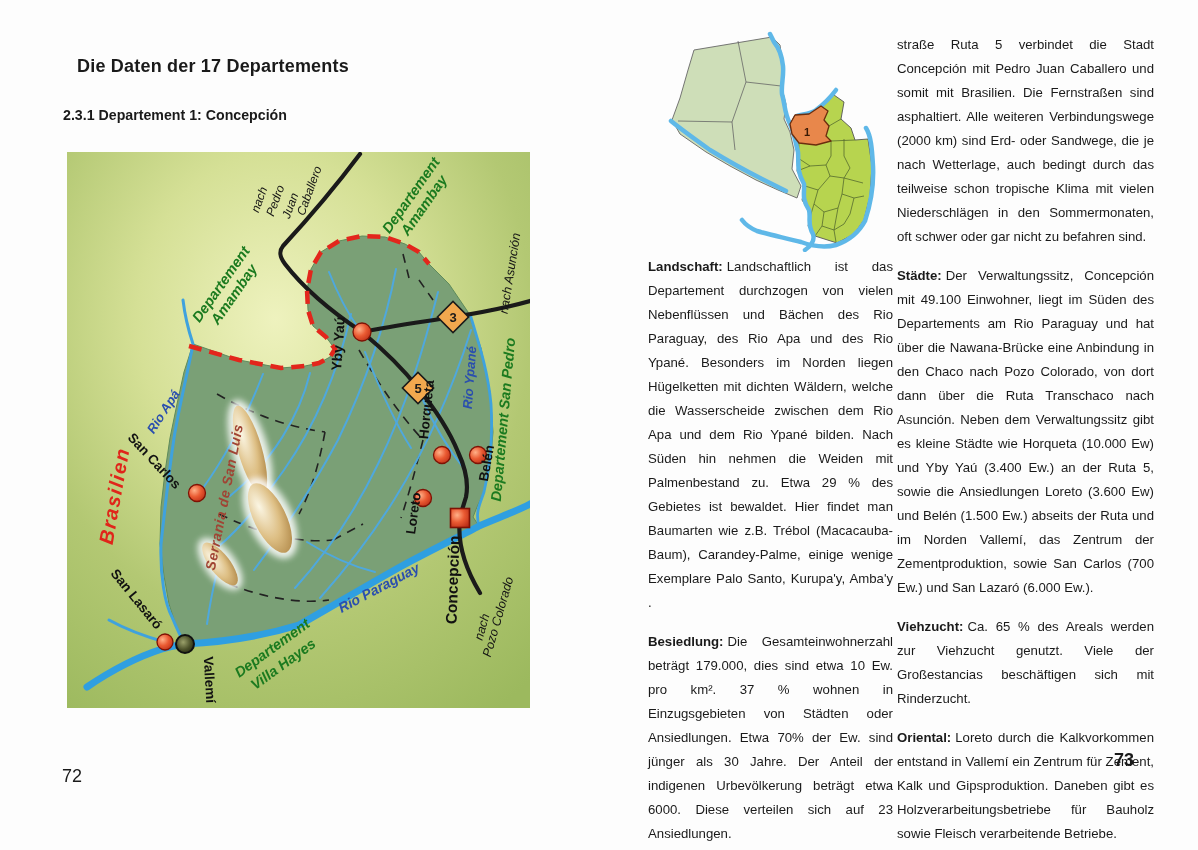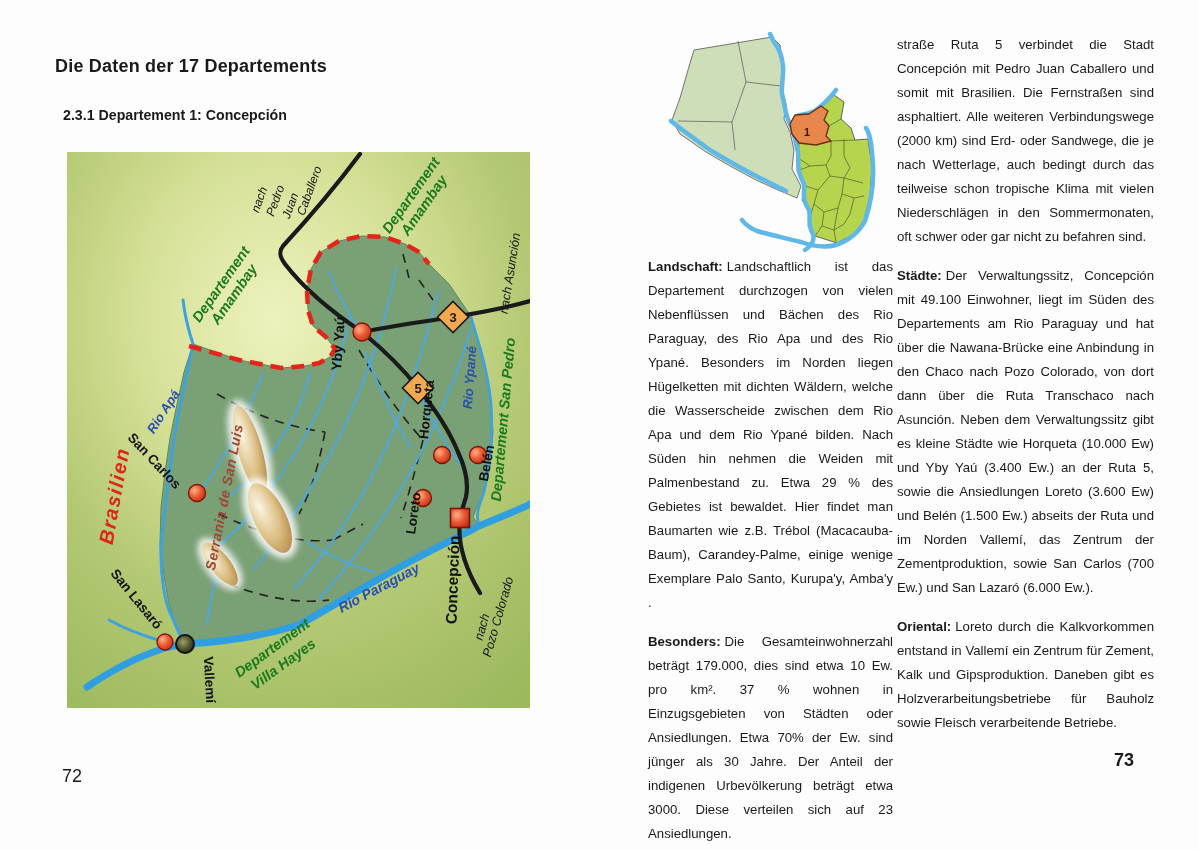--- a/index.html
+++ b/index.html
@@ -1,19 +1,19 @@
 <!DOCTYPE html>
 <html lang="de"><head>
 <meta charset="utf-8">
 <style>
   html,body{margin:0;padding:0;}
   body{width:1198px;height:850px;position:relative;background:#fdfdfd;
        font-family:"Liberation Sans", sans-serif;color:#1a1a1a;overflow:hidden;}
   .abs{position:absolute;}
-  .title{left:55px;top:56px;font-size:18px;font-weight:bold;letter-spacing:.2px;}
+  .title{left:77px;top:56px;font-size:18px;font-weight:bold;letter-spacing:.2px;}
   .section{left:63px;top:107px;font-size:14.2px;font-weight:bold;text-align:right;}
   .pagenum{font-size:18px;}
   #pg72{left:62px;top:766px;}
   #pg73{left:1114px;top:750px;font-weight:bold;}
   .map-wrap{left:67px;top:152px;width:463px;height:556px;}
   .inset-wrap{left:658px;top:28px;width:230px;height:224px;}
   .col{font-size:13.2px;line-height:24px;text-align:justify;}
   #col1{left:648px;top:255px;width:245px;}
   #col2{left:897px;top:33px;width:257px;}
   .para{margin:0 0 15px 0;}
@@ -221,22 +221,23 @@
     <path d="M13,93 C24,102 38,112 52,122 C70,133 88,143 104,151 C112,155 120,159 128,163"></path>
   </g>
 
   <path fill="#E8874B" stroke="#6B2D0E" stroke-width="1.3" stroke-linejoin="round" d="M132,96 L137,87 L151,86 L163,78 L170,83 L166,92 L171,98 L168,108 L173,113 L158,117 L141,115 L134,106 Z"></path>
   <text x="149" y="108" text-anchor="middle" font-size="11" font-weight="bold" fill="#3A1A05">1</text>
 </svg>
 </div>
 
 <div id="col1" class="abs col">
   <p class="para"><b>Landschaft:</b><span>Landschaftlich ist das Departement durchzogen von vielen Nebenflüssen und Bächen des Rio Paraguay, des Rio Apa und des Rio Ypané. Besonders im Norden liegen Hügelketten mit dichten Wäldern, welche die Wasserscheide zwischen dem Rio Apa und dem Rio Ypané bilden. Nach Süden hin nehmen die Weiden mit Palmenbestand zu. Etwa 29 % des Gebietes ist bewaldet. Hier findet man Baumarten wie z.B. Trébol (Macacauba-Baum), Carandey-Palme, einige wenige Exemplare Palo Santo, Kurupa'y, Amba'y .</span></p>
-  <p class="para"><b>Besonders:</b><span>Die Gesamteinwohnerzahl beträgt 179.000, dies sind etwa 10 Ew. pro km². 37 % wohnen in Einzugsgebieten von Städten oder Ansiedlungen. Etwa 70% der Ew. sind jünger als 30 Jahre. Der Anteil der indigenen Urbevölkerung beträgt etwa 3000. Diese verteilen sich auf 23  Ansiedlungen.</span></p>
+  <p class="para"><b>Besiedlung:</b><span>Die Gesamteinwohnerzahl beträgt 179.000, dies sind etwa 10 Ew. pro km². 37 % wohnen in Einzugsgebieten von Städten oder Ansiedlungen. Etwa 70% der Ew. sind jünger als 30 Jahre. Der Anteil der indigenen Urbevölkerung beträgt etwa 6000. Diese verteilen sich auf 23  Ansiedlungen.</span></p>
 </div>
 
 <div id="col2" class="abs col">
   <p class="para"><span>straße Ruta 5 verbindet die Stadt Concepción mit Pedro Juan Caballero und somit mit Brasilien. Die Fernstraßen sind asphaltiert. Alle weiteren Verbindungswege (2000 km) sind Erd- oder Sandwege, die je nach Wetterlage, auch bedingt durch das teilweise schon tropische Klima mit vielen Niederschlägen in den Sommermonaten, oft schwer oder gar nicht zu befahren sind.</span></p>
   <p class="para"><b>Städte:</b><span>Der Verwaltungssitz, Concepción mit 49.100 Einwohner, liegt im Süden des Departements am Rio Paraguay und hat über die Nawana-Brücke eine Anbindung in den Chaco nach Pozo Colorado, von dort  dann über die Ruta Transchaco nach Asunción. Neben dem Verwaltungssitz gibt es  kleine Städte wie Horqueta (10.000 Ew)  und Yby Yaú (3.400 Ew.) an der Ruta 5, sowie die Ansiedlungen Loreto (3.600 Ew)  und Belén (1.500 Ew.) abseits der Ruta und im Norden Vallemí, das Zentrum der Zementproduktion, sowie San Carlos (700 Ew.) und San Lazaró (6.000 Ew.).</span></p>
+  <p class="para"><b>Viehzucht:</b><span>Ca. 65 % des Areals werden zur Viehzucht genutzt. Viele der Großestancias beschäftigen sich mit Rinderzucht.</span></p>
   <p class="para"><b>Oriental:</b><span>Loreto durch die Kalkvorkommen entstand in Vallemí ein Zentrum für Zement, Kalk und Gipsproduktion. Daneben gibt es Holzverarbeitungsbetriebe für Bauholz sowie Fleisch verarbeitende Betriebe.</span></p>
 </div>
 
 <div id="pg73" class="abs pagenum">73</div>
 
 </body></html>

